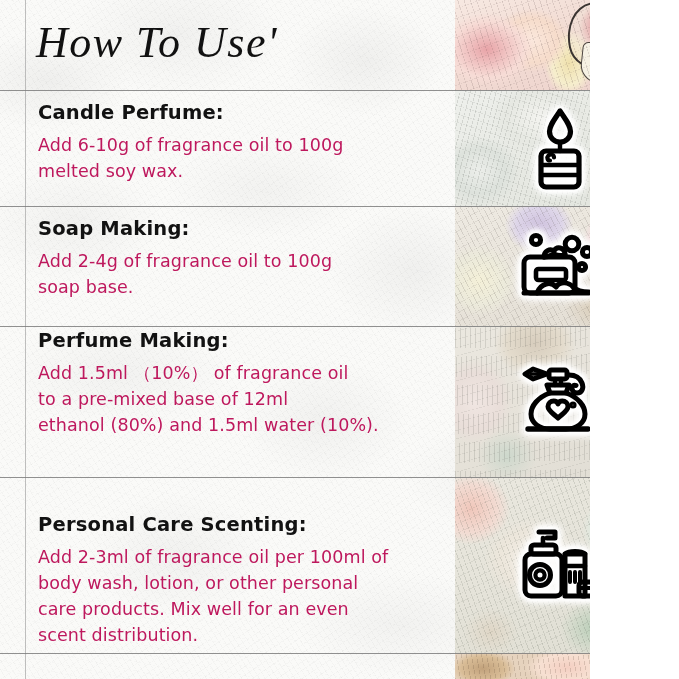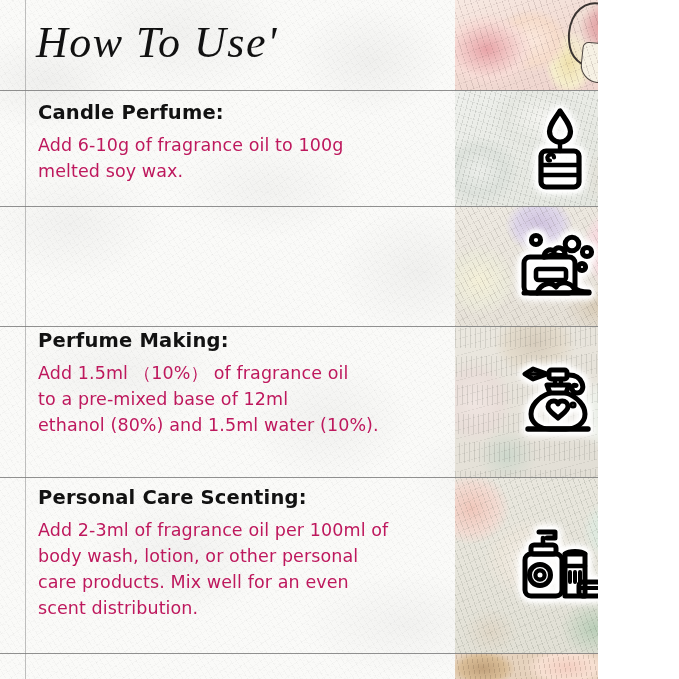--- a/index.html
+++ b/index.html
@@ -10,21 +10,20 @@
   body {
     font-family: "Liberation Sans", sans-serif;
   }
 
   #page {
     position: relative;
     width: 590px;
     height: 679px;
     overflow: hidden;
     background: #fbfbfa;
-    padding-left: 8px;
   }
 
   
   .bg-texture {
     position: absolute;
     inset: 0;
     background-color: #fafaf8;
     background-image:
       radial-gradient(ellipse 120px 70px at 8% 12%, rgba(140,140,140,0.10) 0%, rgba(140,140,140,0.0) 70%),
       radial-gradient(ellipse 150px 90px at 30% 5%,  rgba(150,150,150,0.09) 0%, rgba(150,150,150,0.0) 70%),
@@ -227,21 +226,21 @@
     line-height: 26px;
     color: #be185d;
     letter-spacing: 0.1px;
     margin: 0;
     white-space: pre-line;
   }
 
   .sec-candle  { top: 100px; }
   .sec-soap    { top: 216px; }
   .sec-perfume { top: 328px; }
-  .sec-care    { top: 485px; }
+  .sec-care    { top: 512px; }
 
   
   .icon-wrap {
     position: absolute;
     left: 512px;
     width: 96px;
     display: flex;
     align-items: center;
     justify-content: center;
   }
@@ -289,20 +288,23 @@
 
   <div class="title">How To Use'</div>
 
   <div class="section sec-candle">
     <p class="sec-head">Candle Perfume:</p>
     <p class="sec-body">Add 6-10g of fragrance oil to 100g
 melted soy wax.</p>
   </div>
 
   <div class="section sec-soap">
+    <p class="sec-head">Soap Making:</p>
+    <p class="sec-body">Add 2-4g of fragrance oil to 100g
+soap base.</p>
   </div>
 
   <div class="section sec-perfume">
     <p class="sec-head">Perfume Making:</p>
     <p class="sec-body">Add 1.5ml （10%） of fragrance oil
 to a pre-mixed base of 12ml
 ethanol (80%) and 1.5ml water (10%).</p>
   </div>
 
   <div class="section sec-care">

